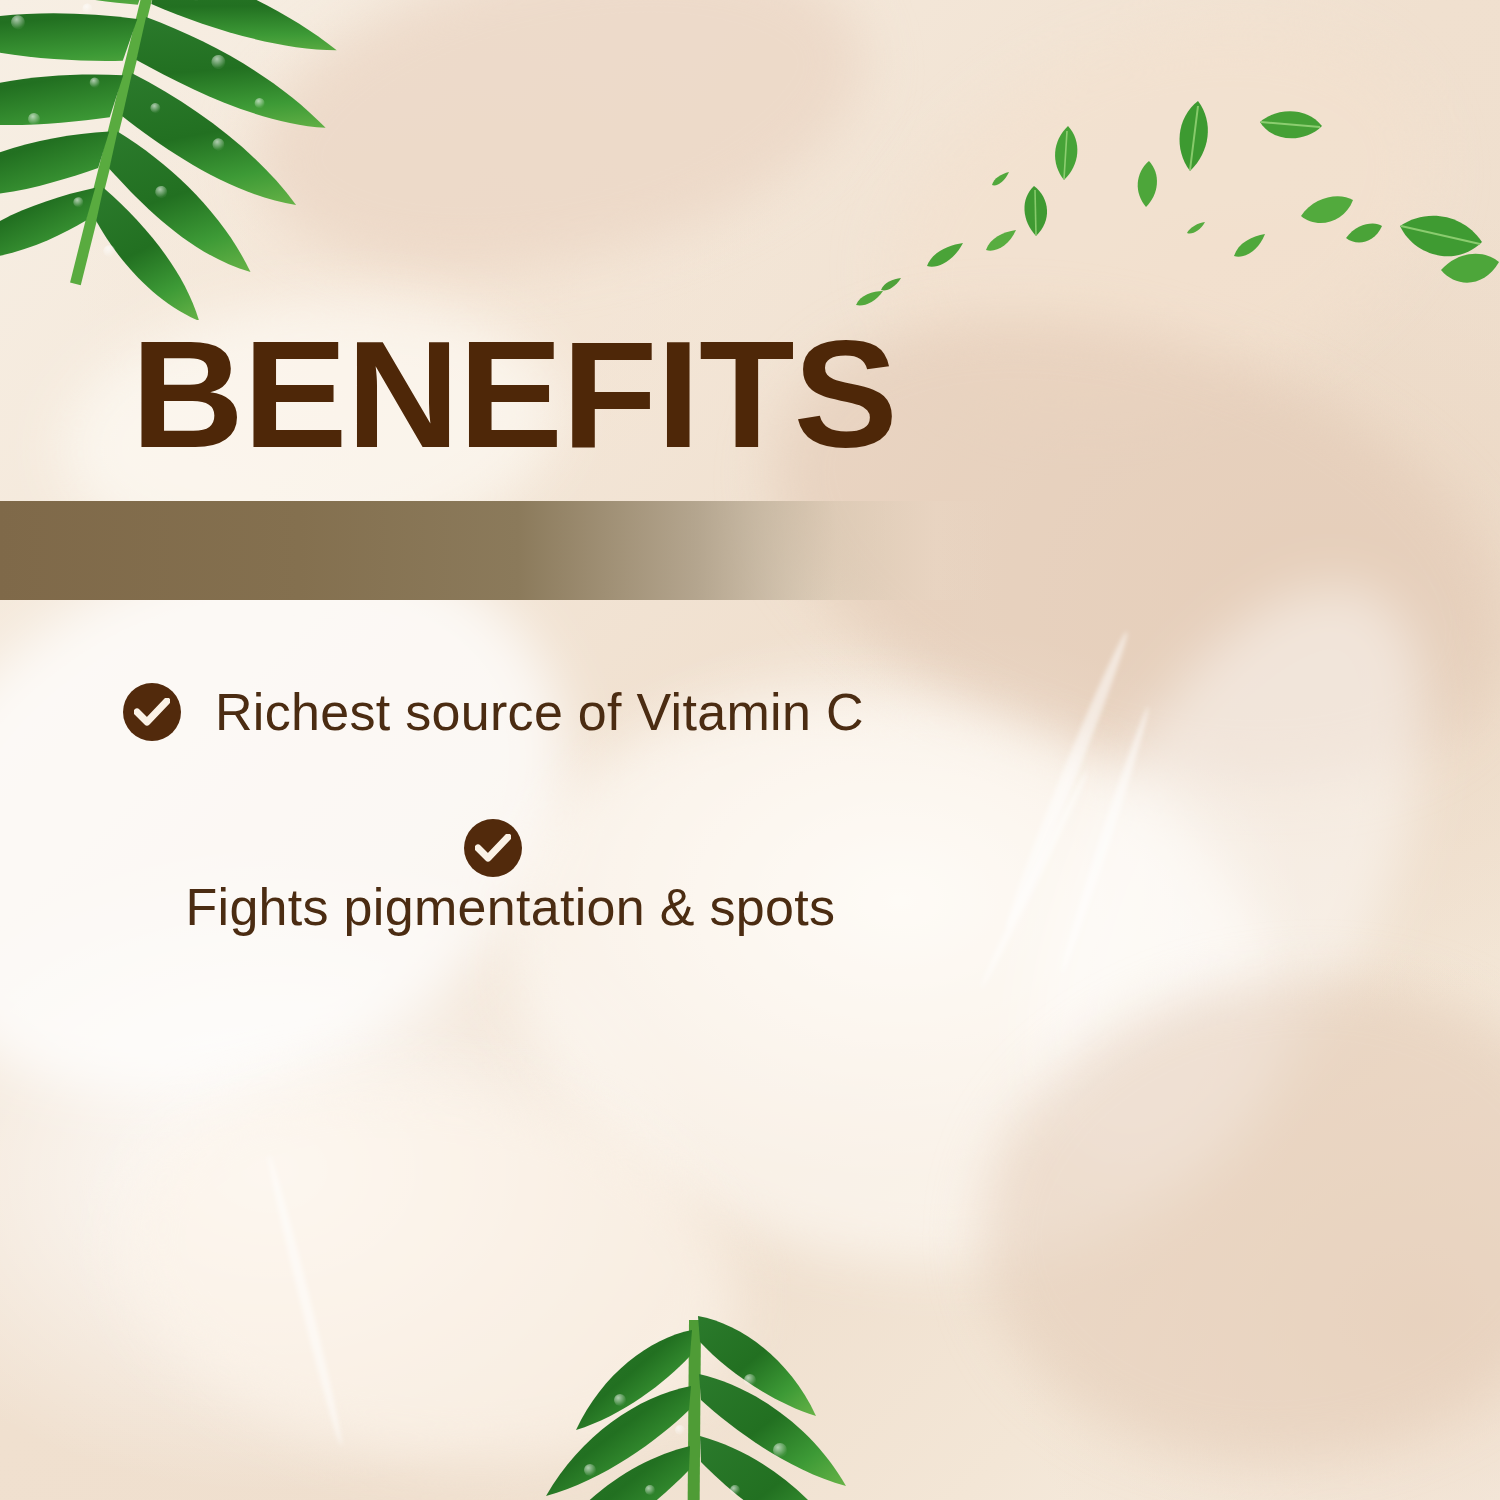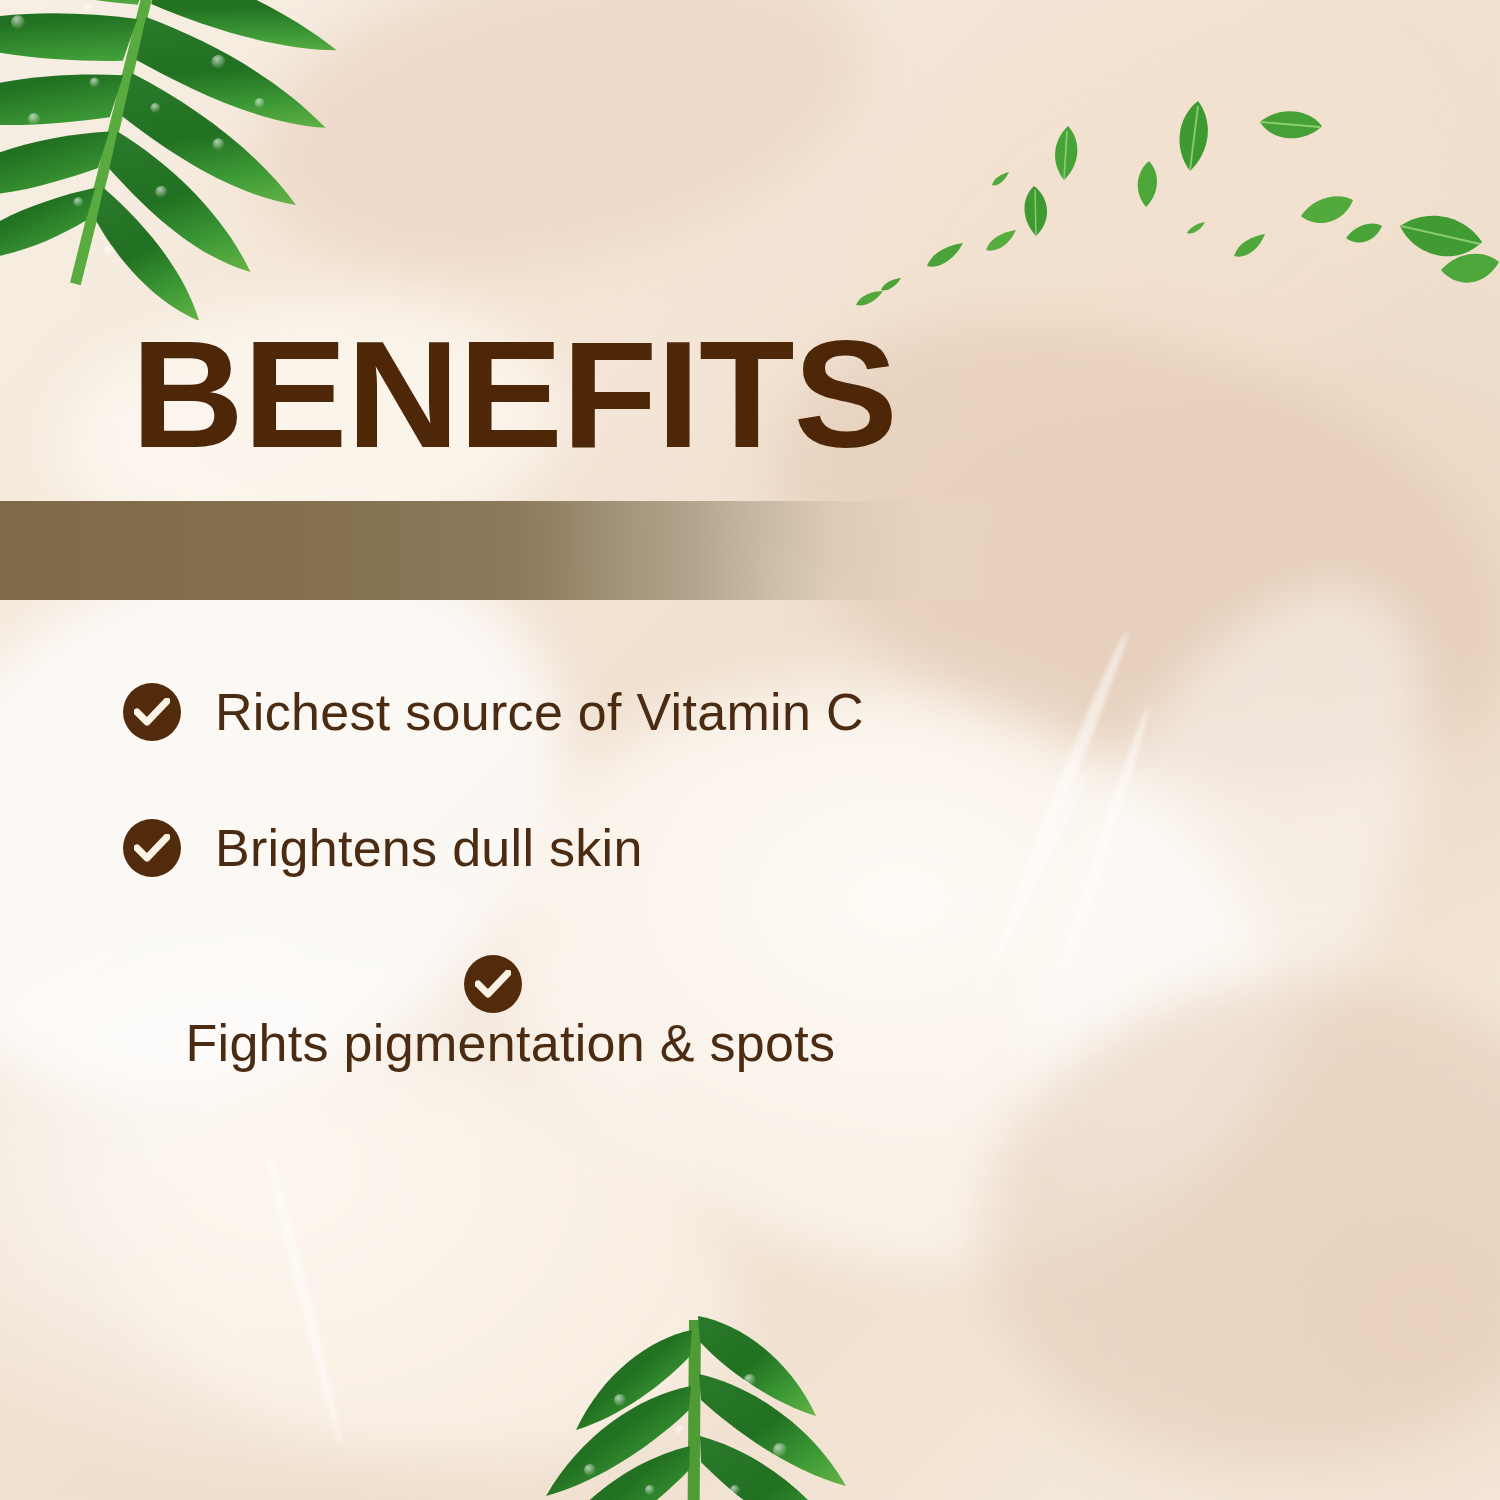--- a/index.html
+++ b/index.html
@@ -247,28 +247,20 @@
 
     <div class="bullet">
       <span class="check-circle">
         <svg width="36" height="28" viewBox="0 0 36 28">
             <path d="M3 14 L13 24 L33 3" stroke="#fbf2e6" stroke-width="7" stroke-linecap="round" stroke-linejoin="round" fill="none"></path>
           </svg>
       </span>
       <span class="bullet-text">Richest source of Vitamin C</span>
     </div>
 
-    <div class="bullet">
-      <span class="check-circle">
-        <svg width="36" height="28" viewBox="0 0 36 28">
-            <path d="M3 14 L13 24 L33 3" stroke="#fbf2e6" stroke-width="7" stroke-linecap="round" stroke-linejoin="round" fill="none"></path>
-          </svg>
-      </span>
-      <span class="bullet-text">Brightens dull skin</span>
-    </div>
 
 
     <div class="bullet">
       <span class="check-circle">
         <svg width="36" height="28" viewBox="0 0 36 28">
             <path d="M3 14 L13 24 L33 3" stroke="#fbf2e6" stroke-width="7" stroke-linecap="round" stroke-linejoin="round" fill="none"></path>
           </svg>
       </span>
       <span class="bullet-text">Fights pigmentation &amp; spots</span>
     </div>

